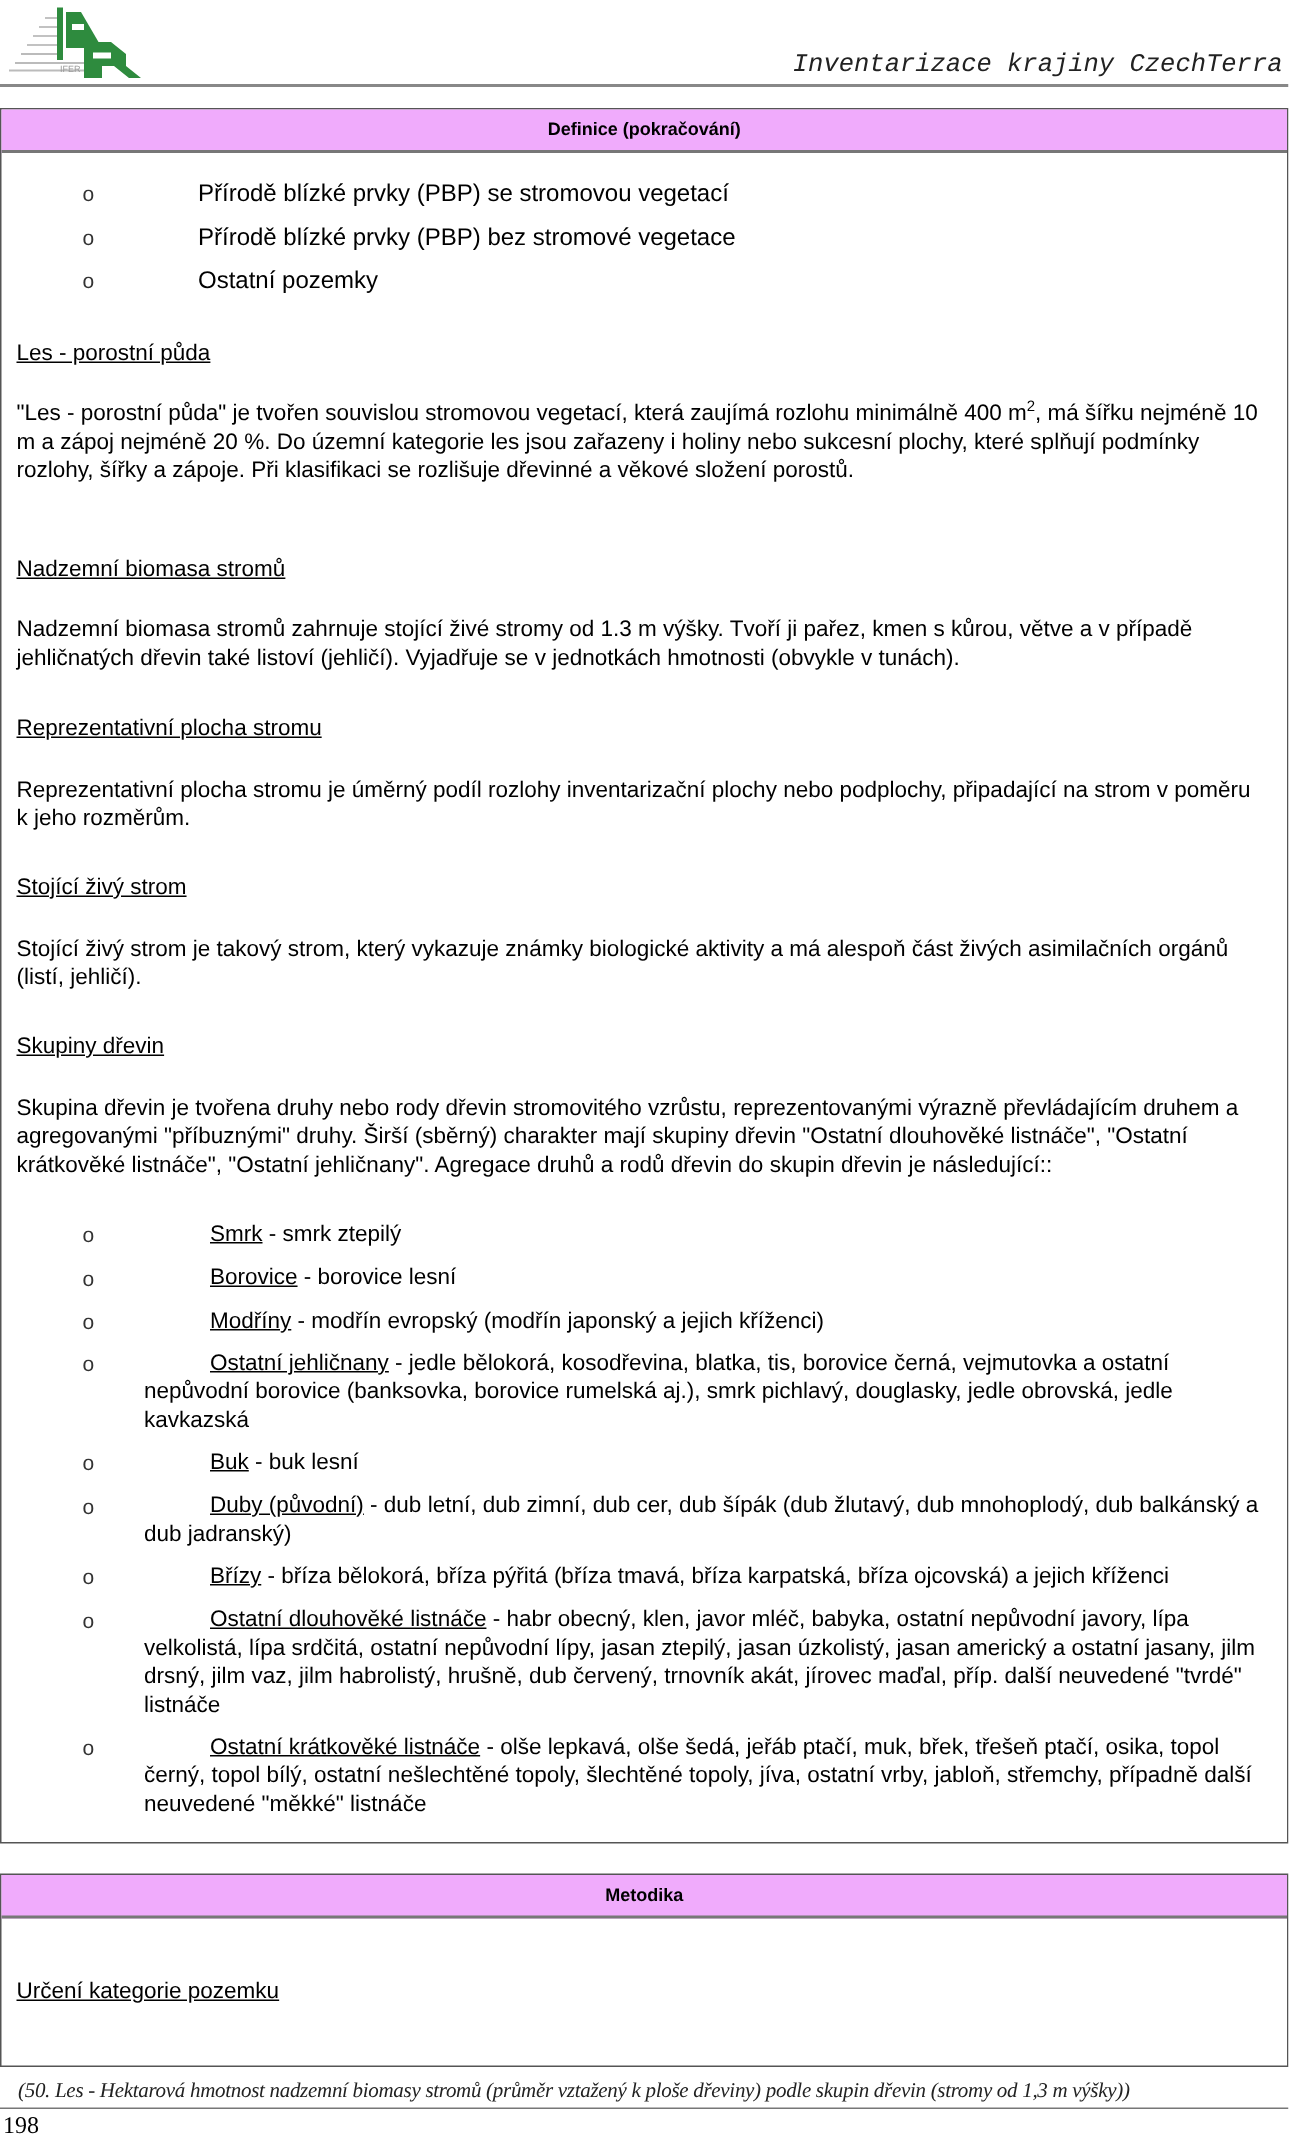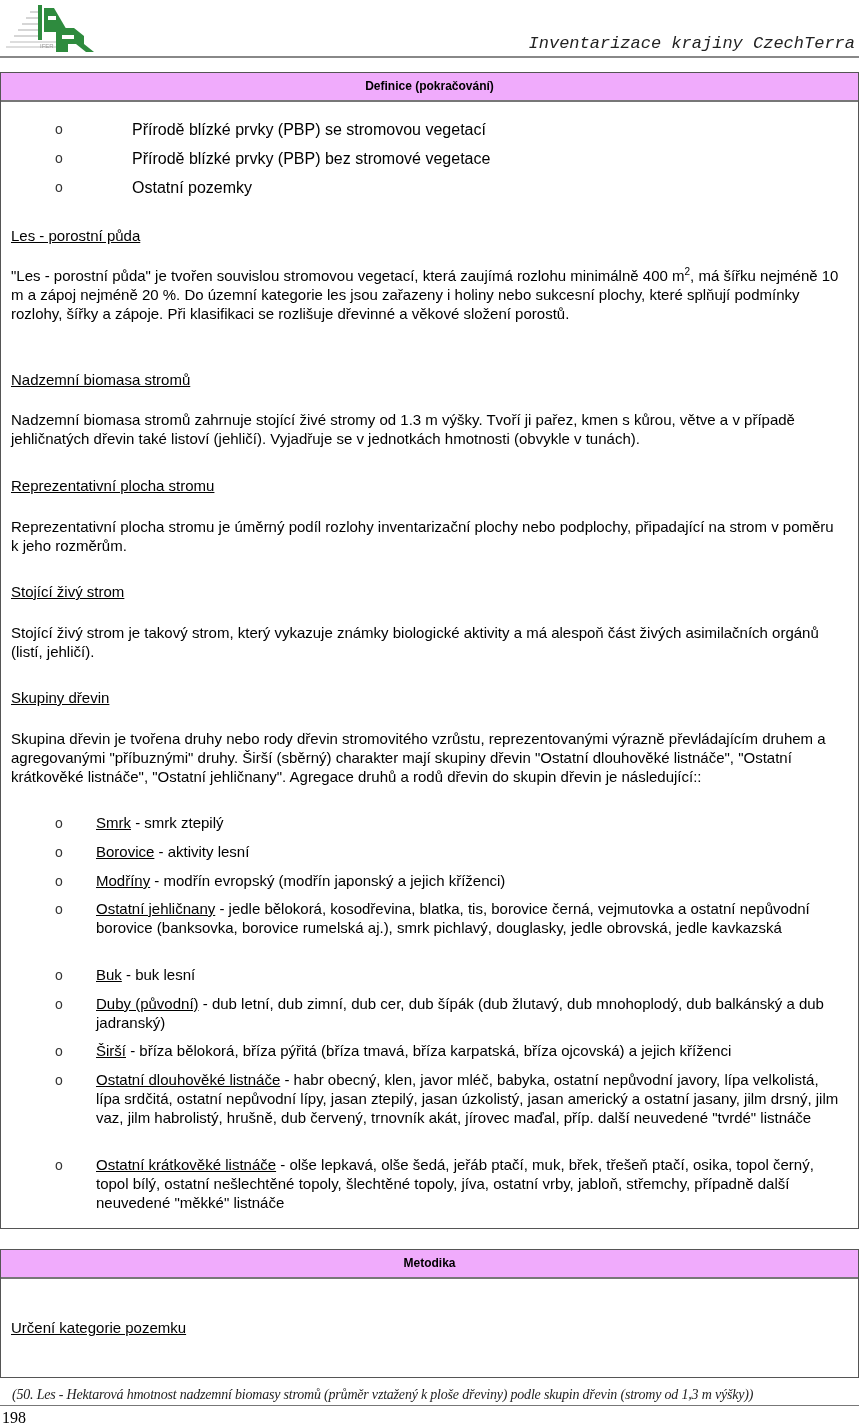--- a/index.html
+++ b/index.html
@@ -12,21 +12,21 @@
   .box1 { top: 72px; height: 1155px; }
   .box2 { top: 1249px; height: 127px; }
   .sub-item { position: absolute; left: 0; font-size: 16px; }
   .bullet { position: absolute; left: 54px; font-size: 14px; color: #333; }
   .sub-text { position: absolute; left: 95px; white-space: nowrap; margin-left: 36px; }
   .heading { position: absolute; left: 10px; font-weight: normal; text-decoration: underline; font-size: 15px; }
   .para { position: absolute; left: 10px; width: 830px; font-size: 15px; line-height: 19px; }
   .li { position: absolute; left: 0; width: 857px; font-size: 15px; line-height: 19px; }
   .li .bullet { top: 1px; }
   .li .text { position: absolute; left: 95px; width: 745px; }
-  .li .term { text-decoration: underline; }
+  .li .term { text-decoration: underline; margin-left: 44px; }
   sup { font-size: 10px; line-height: 0; }
   .caption { position: absolute; left: 12px; top: 1387px; font-family: "Liberation Serif", serif; font-style: italic; font-size: 14px; color: #222; white-space: nowrap; letter-spacing: -0.2px; }
   .footer-rule { position: absolute; left: 0; top: 1405px; width: 859px; height: 1px; background: #777; }
   .page-num { position: absolute; left: 2px; top: 1409px; font-family: "Liberation Serif", serif; font-size: 16px; text-align: right; }
   .version { position: absolute; right: 2px; top: 1410px; font-style: italic; font-size: 9px; color: #222; margin-top: 33px; }
 </style>
 </head>
 <body>
 
 <div class="logo">
@@ -81,41 +81,41 @@
 
   <div class="heading" style="top:616px;">Skupiny dřevin</div>
   <div class="para" style="top:656px;">Skupina dřevin je tvořena druhy nebo rody dřevin stromovitého vzrůstu, reprezentovanými výrazně převládajícím druhem a agregovanými "příbuznými" druhy. Širší (sběrný) charakter mají skupiny dřevin "Ostatní dlouhověké listnáče", "Ostatní krátkověké listnáče", "Ostatní jehličnany". Agregace druhů a rodů dřevin do skupin dřevin je následující::</div>
 
   <div class="li" style="top:740px;">
     <span class="bullet">o</span>
     <span class="text"><span class="term">Smrk</span><span> - smrk ztepilý</span></span>
   </div>
   <div class="li" style="top:769px;">
     <span class="bullet">o</span>
-    <span class="text"><span class="term">Borovice</span><span> - aktivity lesní</span></span>
+    <span class="text"><span class="term">Borovice</span><span> - borovice lesní</span></span>
   </div>
   <div class="li" style="top:798px;">
     <span class="bullet">o</span>
     <span class="text"><span class="term">Modříny</span><span> - modřín evropský (modřín japonský a jejich kříženci)</span></span>
   </div>
   <div class="li" style="top:826px;">
     <span class="bullet">o</span>
     <span class="text"><span class="term">Ostatní jehličnany</span><span> -  jedle bělokorá, kosodřevina, blatka, tis, borovice černá, vejmutovka a ostatní nepůvodní borovice (banksovka, borovice rumelská aj.), smrk pichlavý, douglasky, jedle obrovská, jedle kavkazská</span></span>
   </div>
   <div class="li" style="top:892px;">
     <span class="bullet">o</span>
     <span class="text"><span class="term">Buk</span><span> - buk lesní</span></span>
   </div>
   <div class="li" style="top:921px;">
     <span class="bullet">o</span>
     <span class="text"><span class="term">Duby (původní)</span><span> - dub letní, dub zimní, dub cer, dub šípák (dub žlutavý, dub mnohoplodý, dub balkánský a dub jadranský)</span></span>
   </div>
   <div class="li" style="top:968px;">
     <span class="bullet">o</span>
-    <span class="text"><span class="term">Širší</span><span> - bříza bělokorá, bříza pýřitá (bříza tmavá, bříza karpatská, bříza ojcovská) a jejich kříženci</span></span>
+    <span class="text"><span class="term">Břízy</span><span> - bříza bělokorá, bříza pýřitá (bříza tmavá, bříza karpatská, bříza ojcovská) a jejich kříženci</span></span>
   </div>
   <div class="li" style="top:997px;">
     <span class="bullet">o</span>
     <span class="text"><span class="term">Ostatní dlouhověké listnáče</span><span> - habr obecný, klen, javor mléč, babyka, ostatní nepůvodní javory, lípa velkolistá, lípa srdčitá, ostatní nepůvodní lípy, jasan ztepilý, jasan úzkolistý, jasan americký a ostatní jasany, jilm drsný, jilm vaz, jilm habrolistý, hrušně, dub červený, trnovník akát, jírovec maďal, příp. další neuvedené "tvrdé" listnáče</span></span>
   </div>
   <div class="li" style="top:1082px;">
     <span class="bullet">o</span>
     <span class="text"><span class="term">Ostatní krátkověké listnáče</span><span> - olše lepkavá, olše šedá, jeřáb ptačí, muk, břek, třešeň ptačí, osika, topol černý, topol bílý, ostatní nešlechtěné topoly, šlechtěné topoly, jíva, ostatní vrby, jabloň, střemchy, případně další neuvedené "měkké" listnáče</span></span>
   </div>
 </div>

